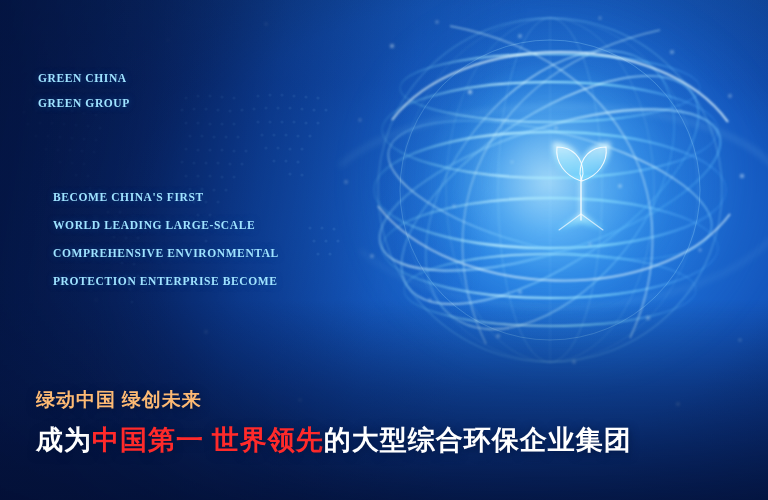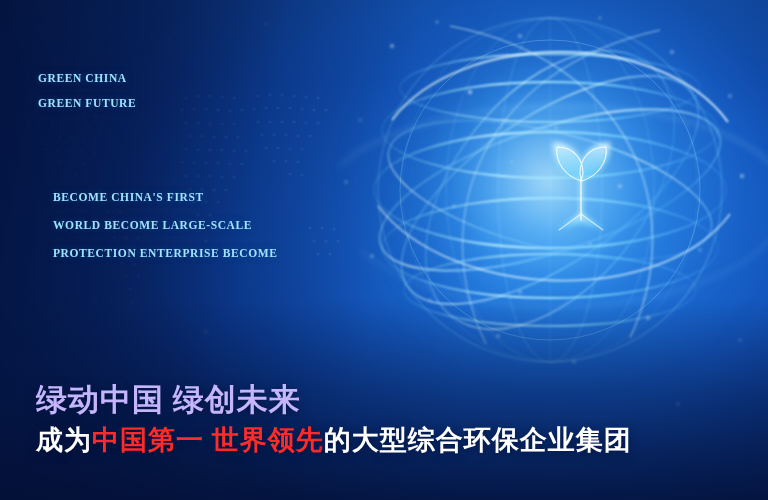--- a/index.html
+++ b/index.html
@@ -119,22 +119,22 @@
   }
   .eng-block-2 .eng-line { line-height: 28px; margin-left: 15px; }
 
   
   .cn-block {
     position: absolute;
     left: 36px;
     bottom: 40px;
   }
   .cn-line1 {
-    color: #c4b5fd;
-    font-size: 31px;
+    color: #fdba74;
+    font-size: 19px;
     font-weight: bold;
     letter-spacing: 1px;
     line-height: 40px;
     text-shadow: 0 2px 10px rgba(2,18,56,0.85);
     white-space: nowrap;
   }
   .cn-line2 {
     font-size: 27px;
     font-weight: bold;
     letter-spacing: 1px;
@@ -458,26 +458,27 @@
       <circle cx="40" cy="470" r="1.1" opacity="0.25"></circle>
     </g>
   </svg>
 
   <div class="bg-left-dark"></div>
   <div class="bg-vignette"></div>
   <div class="bg-bottom"></div>
 
   <div class="eng-block">
     <div class="eng-line">GREEN CHINA</div>
-    <div class="eng-line">GREEN FUTURE</div>
+    <div class="eng-line">GREEN GROUP</div>
   </div>
 
   <div class="eng-block-2">
     <div class="eng-line">BECOME CHINA'S FIRST</div>
-    <div class="eng-line">WORLD BECOME LARGE-SCALE</div>
+    <div class="eng-line">WORLD LEADING LARGE-SCALE</div>
+    <div class="eng-line">COMPREHENSIVE ENVIRONMENTAL</div>
     <div class="eng-line">PROTECTION ENTERPRISE BECOME</div>
   </div>
 
   <div class="cn-block">
     <div class="cn-line1">绿动中国 绿创未来</div>
     <div class="cn-line2">
       <span>成为</span><span class="hl-red">中国第一 世界领先</span><span>的大型综合环保企业集团</span>
     </div>
   </div>
 

